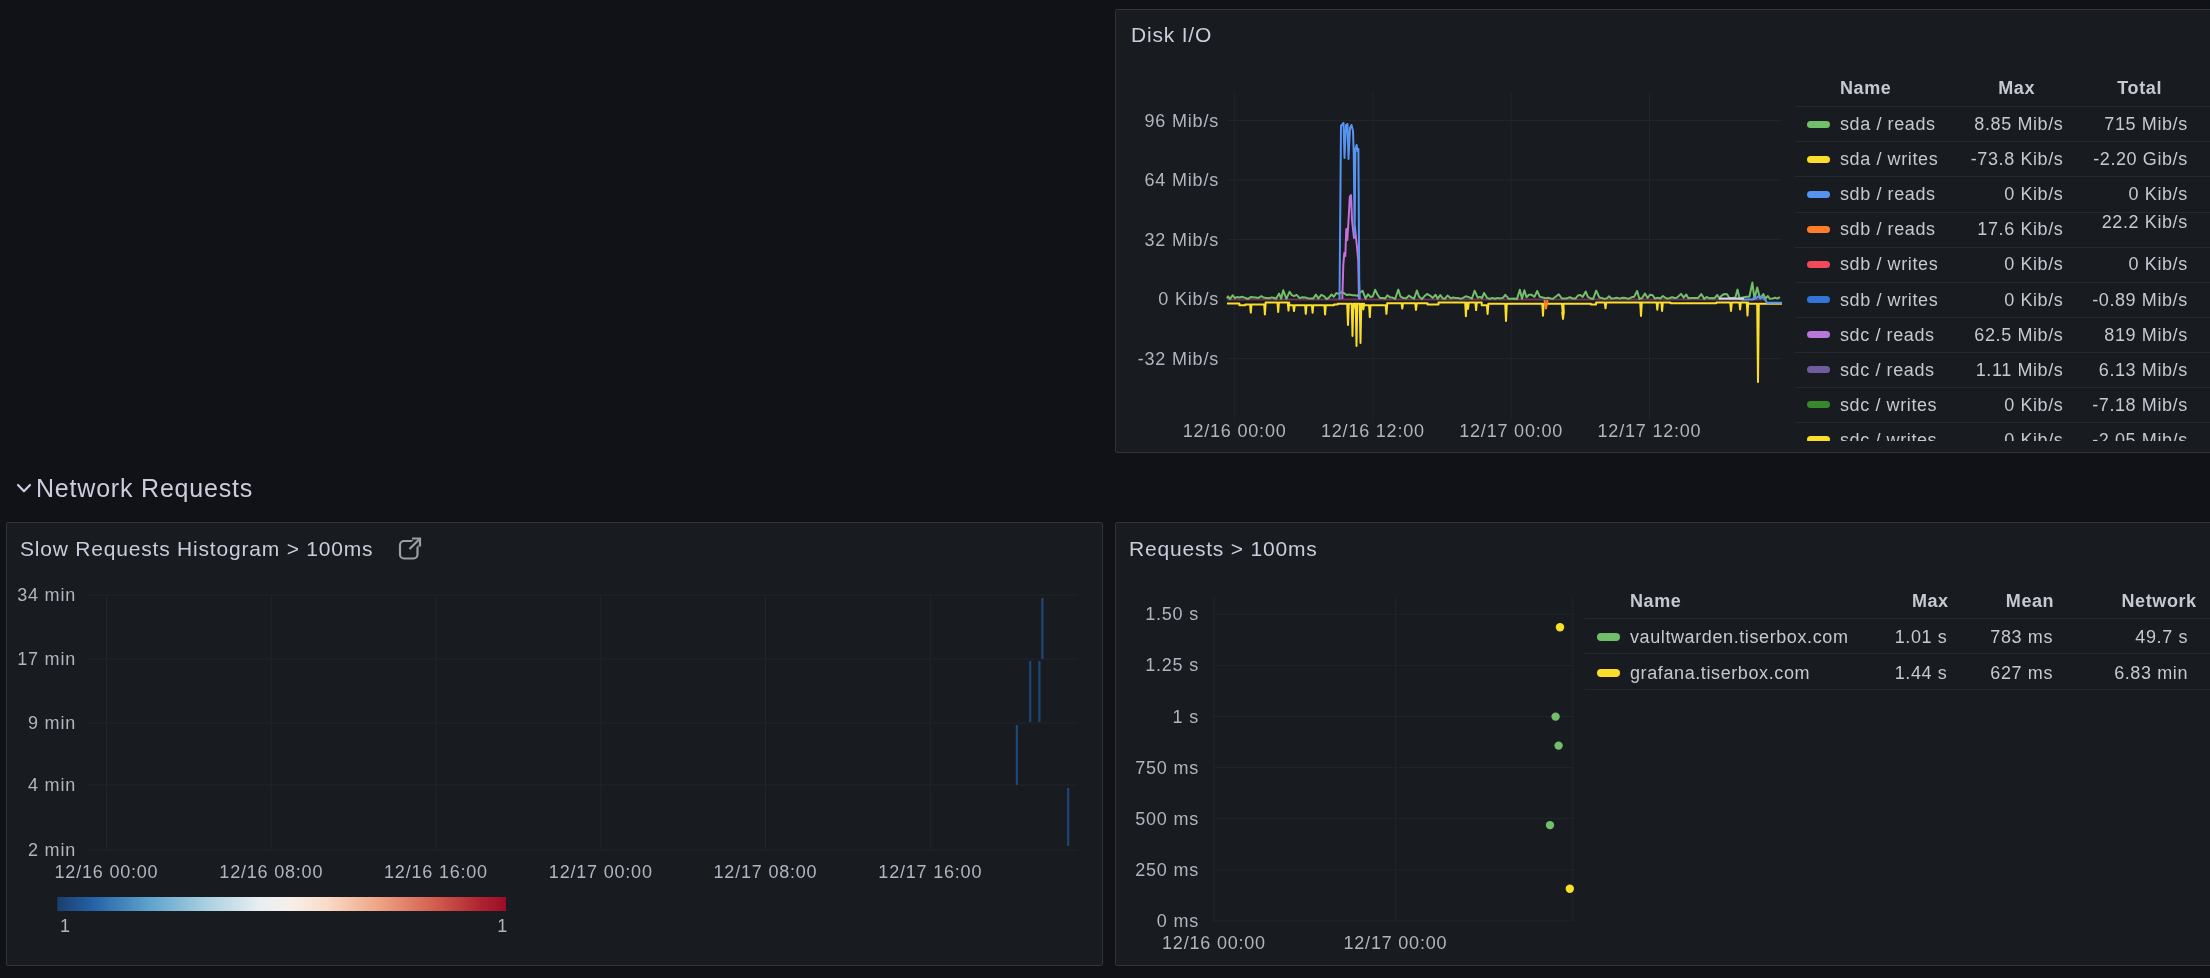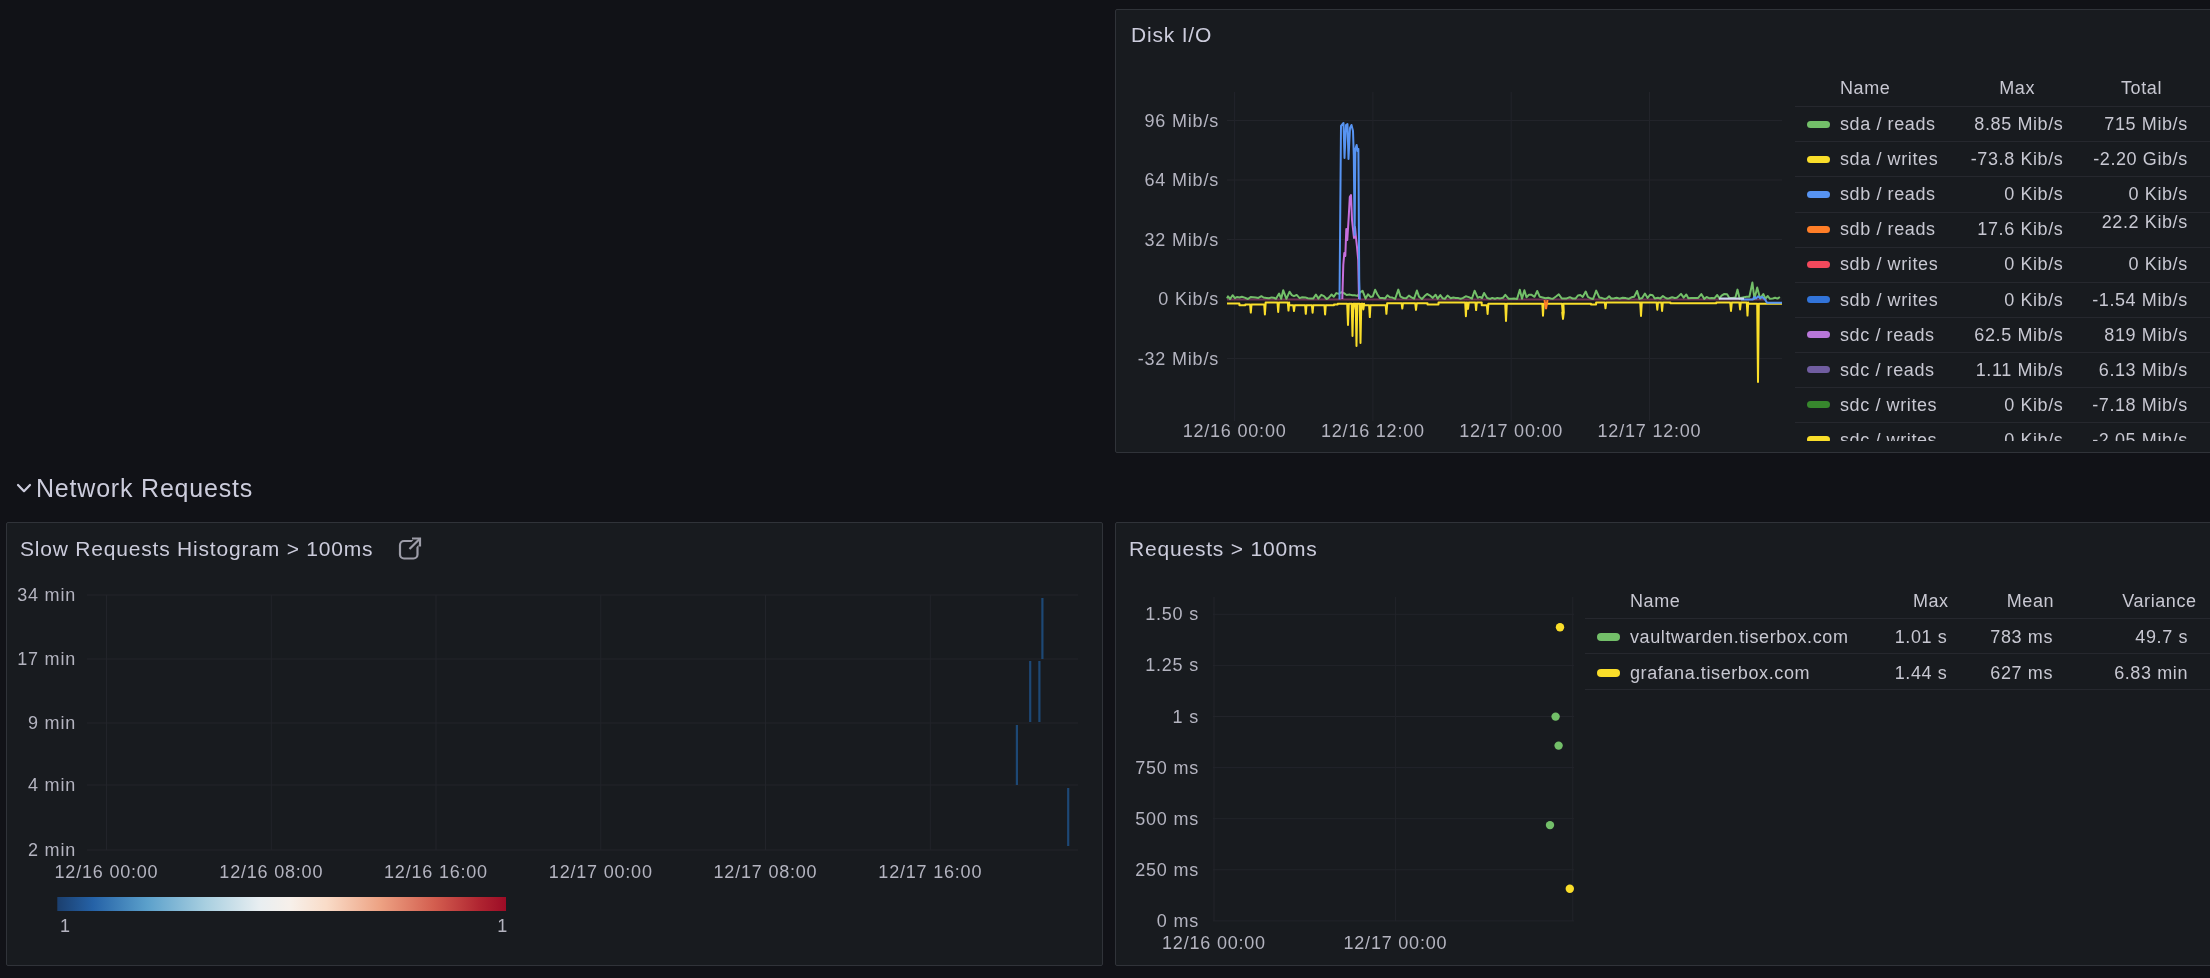--- a/index.html
+++ b/index.html
@@ -1,18 +1,18 @@
 <!DOCTYPE html>
 <html><head><meta charset="utf-8"><style>
 *{margin:0;padding:0;box-sizing:border-box}
 body{width:2210px;height:978px;background:#111217;font-family:"Liberation Sans",sans-serif;overflow:hidden;position:relative}
 .panel{position:absolute;background:#181b1f;border:1px solid #303339;border-radius:2px}
 .ptitle{position:absolute;font-size:21px;font-weight:500;color:#ccccdc;letter-spacing:.8px}
 .abs{position:absolute}
-.hdr{color:#6e9fff;font-weight:400}
+.hdr{color:#6e9fff;font-weight:700}
 .sep{position:absolute;height:1px;background:#26282e}
 .pill{position:absolute;width:23px;height:7px;border-radius:4px}
 .lt{position:absolute;font-size:18px;letter-spacing:.6px;color:#c8c8d2;white-space:nowrap}
 .rt{position:absolute;font-size:18px;letter-spacing:.6px;color:#c8c8d2;white-space:nowrap;text-align:right}
 svg{position:absolute;left:0;top:0}
 text{font-family:"Liberation Sans",sans-serif}
 .ax{fill:#b4b4c0;font-size:18px;letter-spacing:.8px}
 </style></head><body>
 <div class="panel" style="left:1115px;top:9px;width:1110px;height:444px">
     <div class="ptitle" style="left:15px;top:13px">Disk I/O</div>
@@ -70,21 +70,21 @@
       <div class="rt" style="right:38.2px;top:202px">22.2 Kib/s</div>
       <div class="sep" style="left:0;top:236.5px;width:431px"></div>
       <div class="pill" style="left:12px;top:250.9px;background:#f2495c"></div>
       <div class="lt" style="left:45px;top:244.4px">sdb / writes</div>
       <div class="rt" style="right:162.6px;top:244.4px">0 Kib/s</div>
       <div class="rt" style="right:38.2px;top:244.4px">0 Kib/s</div>
       <div class="sep" style="left:0;top:271.6px;width:431px"></div>
       <div class="pill" style="left:12px;top:286.0px;background:#3274d9"></div>
       <div class="lt" style="left:45px;top:279.5px">sdb / writes</div>
       <div class="rt" style="right:162.6px;top:279.5px">0 Kib/s</div>
-      <div class="rt" style="right:38.2px;top:279.5px">-1.54 Mib/s</div>
+      <div class="rt" style="right:38.2px;top:279.5px">-0.89 Mib/s</div>
       <div class="sep" style="left:0;top:306.7px;width:431px"></div>
       <div class="pill" style="left:12px;top:321.1px;background:#b877d9"></div>
       <div class="lt" style="left:45px;top:314.6px">sdc / reads</div>
       <div class="rt" style="right:162.6px;top:314.6px">62.5 Mib/s</div>
       <div class="rt" style="right:38.2px;top:314.6px">819 Mib/s</div>
       <div class="sep" style="left:0;top:341.7px;width:431px"></div>
       <div class="pill" style="left:12px;top:356.1px;background:#705da0"></div>
       <div class="lt" style="left:45px;top:349.6px">sdc / reads</div>
       <div class="rt" style="right:162.6px;top:349.6px">1.11 Mib/s</div>
       <div class="rt" style="right:38.2px;top:349.6px">6.13 Mib/s</div>
@@ -187,21 +187,21 @@
       <circle cx="444" cy="104.2" r="4.2" fill="#fade2a"></circle>
       <circle cx="439.6" cy="193.6" r="4.2" fill="#73bf69"></circle>
       <circle cx="442.6" cy="222.6" r="4.2" fill="#73bf69"></circle>
       <circle cx="434" cy="302.1" r="4.2" fill="#73bf69"></circle>
       <circle cx="453.8" cy="365.8" r="4.2" fill="#fade2a"></circle>
     </svg>
     <div class="abs" style="left:469px;top:0;width:641px;height:200px">
       <div class="lt hdr" style="left:45px;top:68px">Name</div>
       <div class="rt hdr" style="right:277.3px;top:68px">Max</div>
       <div class="rt hdr" style="right:171.8px;top:68px">Mean</div>
-      <div class="rt hdr" style="right:29.3px;top:68px">Variance</div>
+      <div class="rt hdr" style="right:29.3px;top:68px">Network</div>
       <div class="sep" style="left:0;top:94.5px;width:641px"></div>
       <div class="sep" style="left:0;top:130.1px;width:641px"></div>
       <div class="sep" style="left:0;top:165.7px;width:641px"></div>
       <div class="pill" style="left:12px;top:110.2px;background:#73bf69;height:8px"></div>
       <div class="lt" style="left:45px;top:104.2px">vaultwarden.tiserbox.com</div>
       <div class="rt" style="right:278.7px;top:104.2px">1.01 s</div>
       <div class="rt" style="right:173px;top:104.2px">783 ms</div>
       <div class="rt" style="right:38px;top:104.2px">49.7 s</div>
       <div class="pill" style="left:12px;top:145.8px;background:#fade2a;height:8px"></div>
       <div class="lt" style="left:45px;top:139.8px">grafana.tiserbox.com</div>

